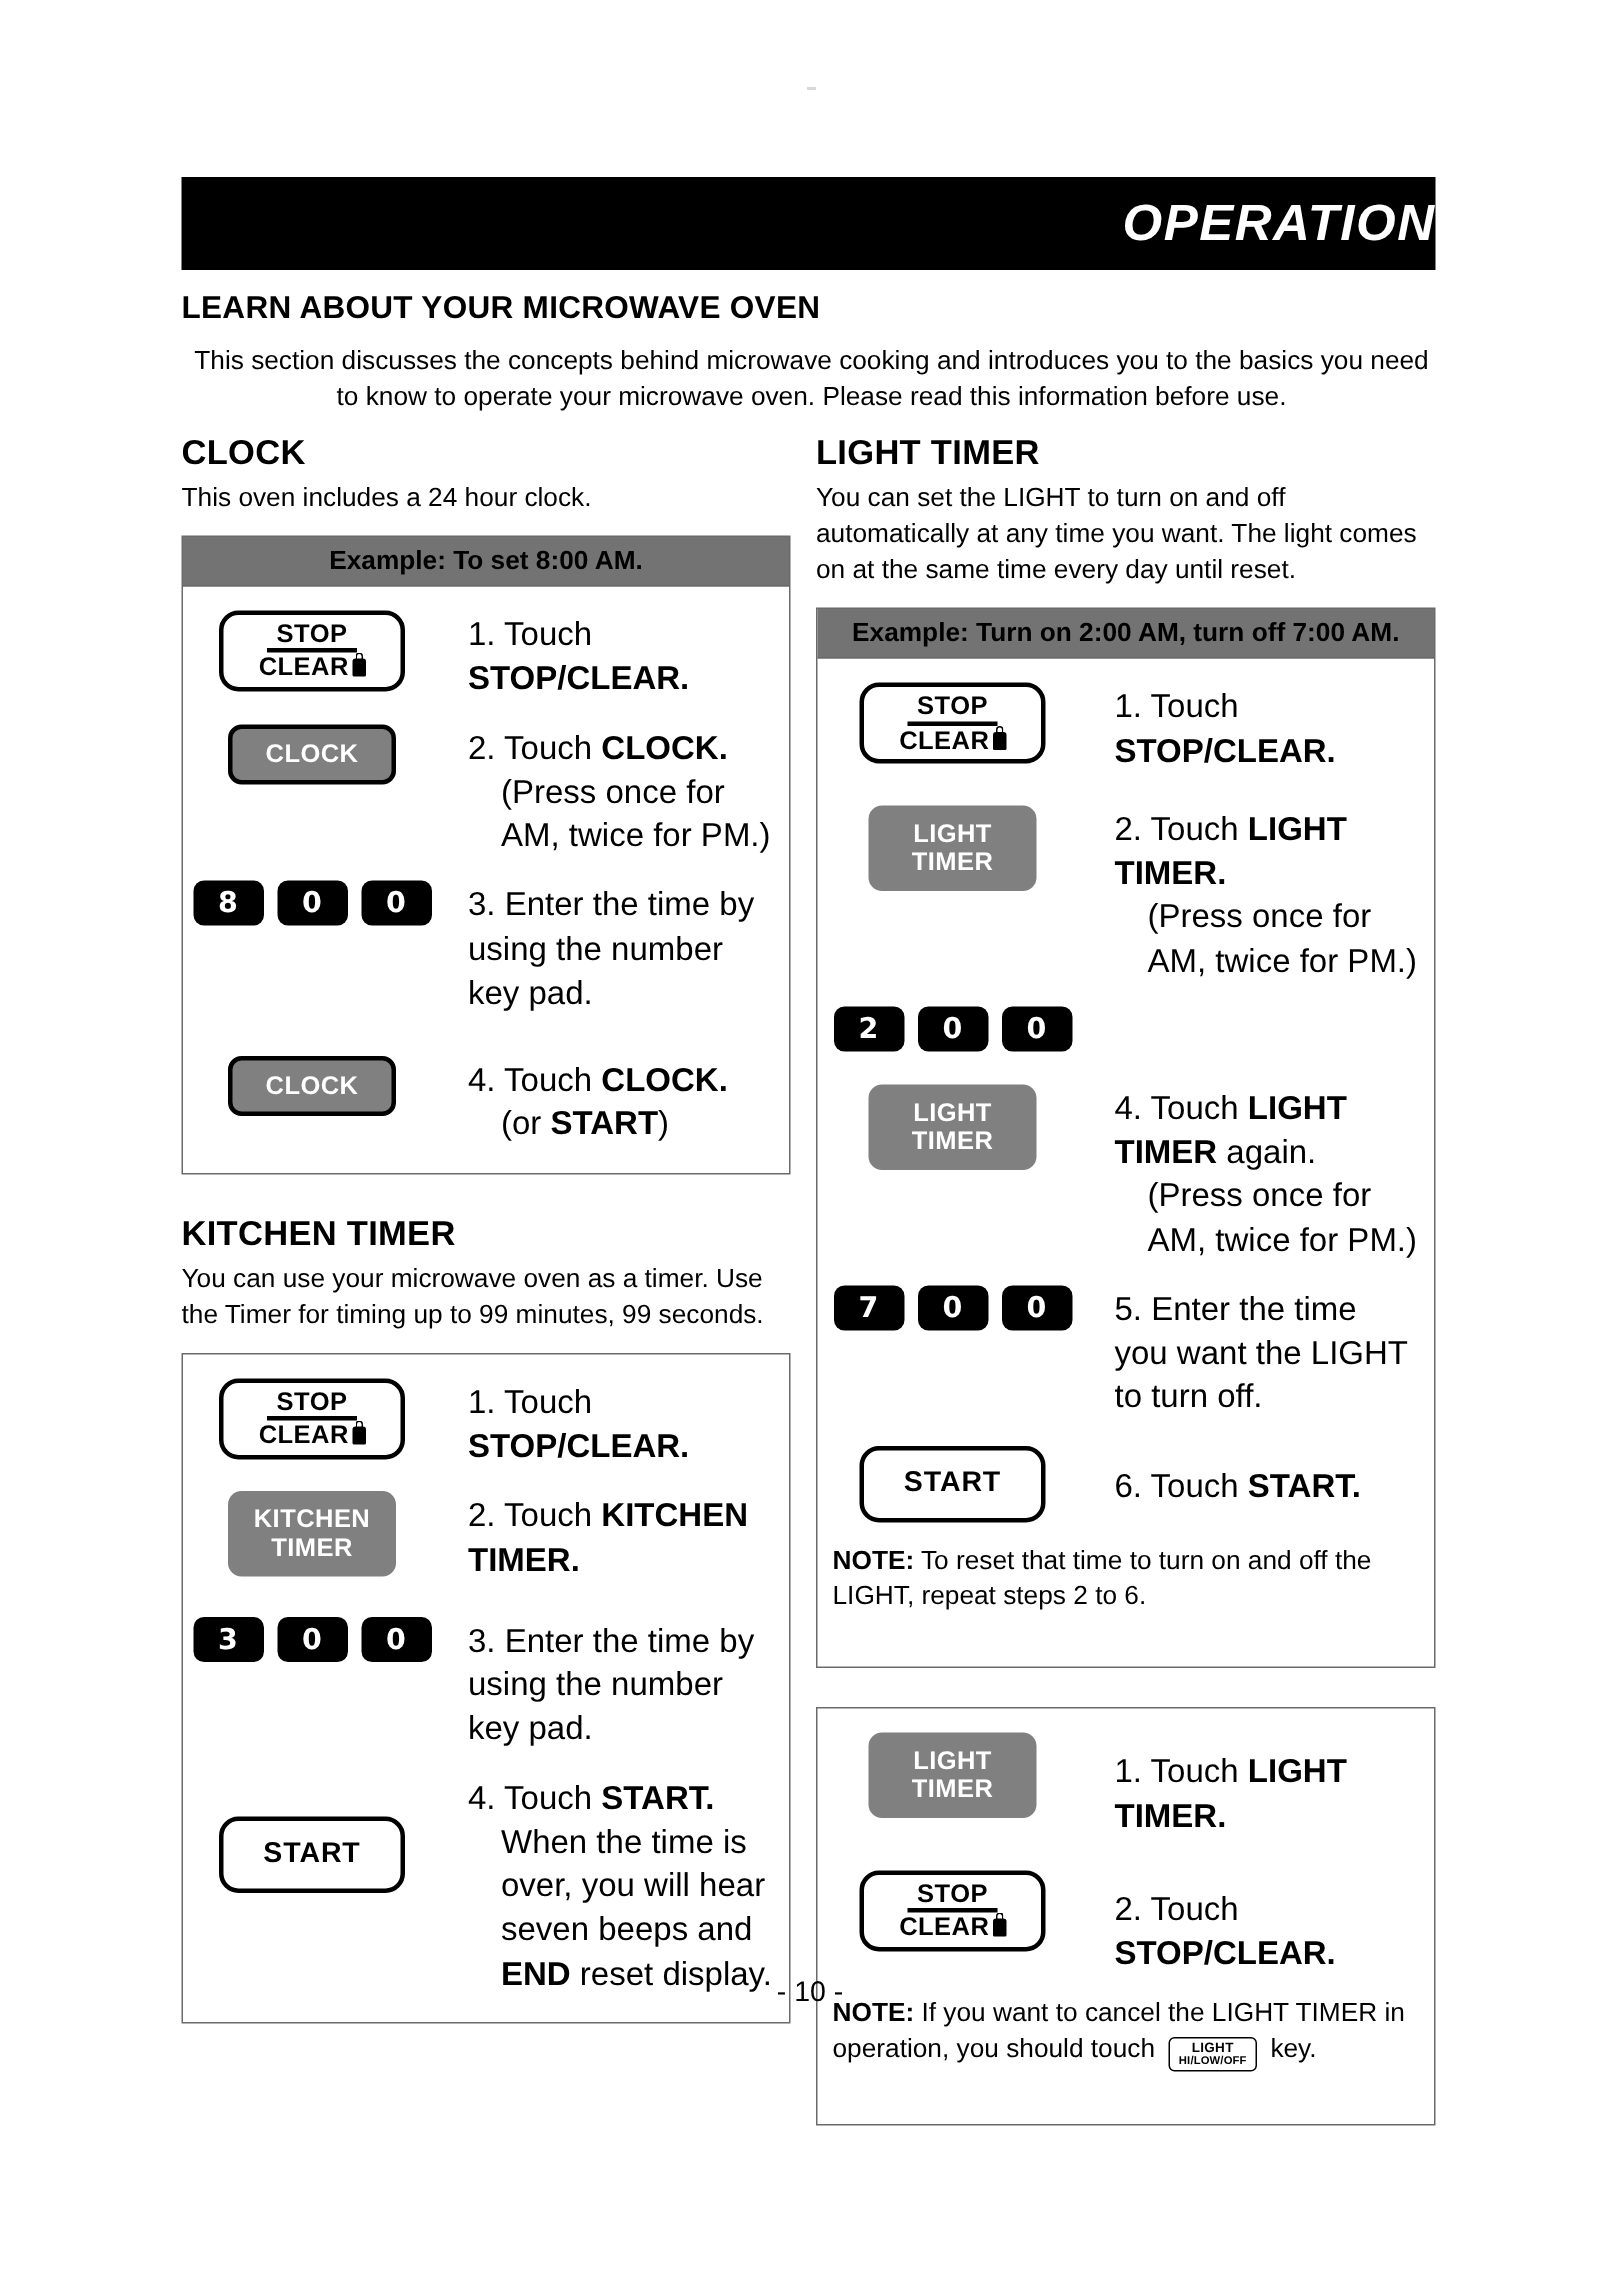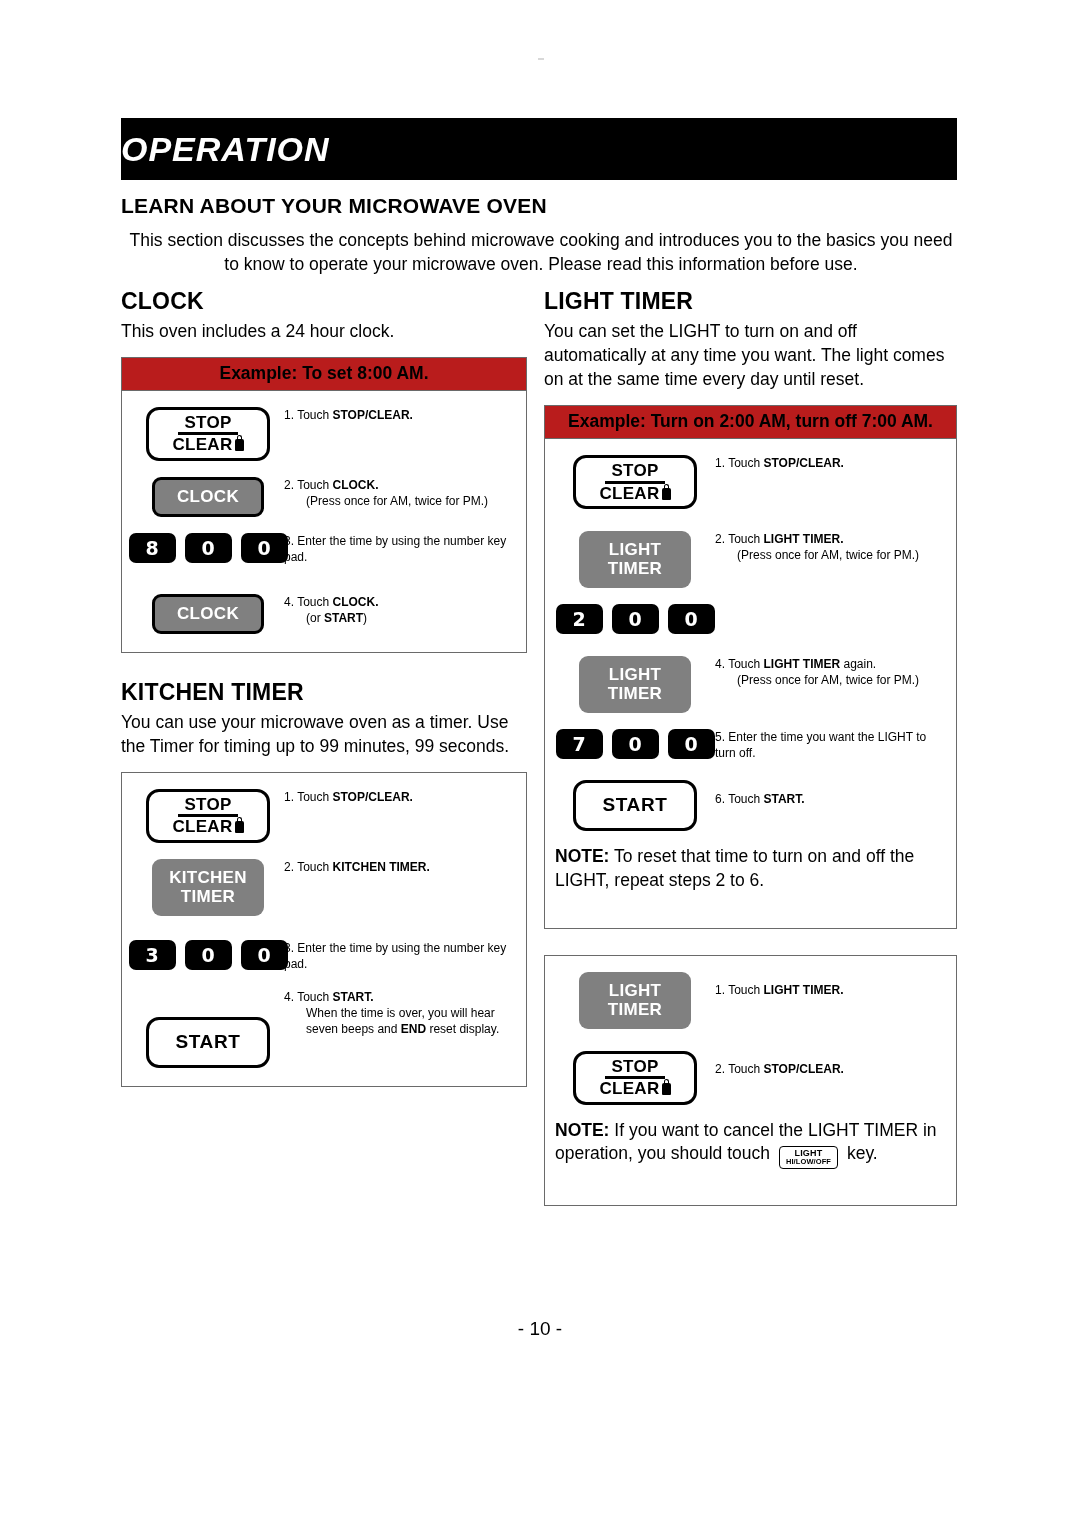--- a/index.html
+++ b/index.html
@@ -26,21 +26,21 @@
   
   .banner {
     position: absolute;
     left: 121px;
     top: 118px;
     width: 836px;
     height: 62px;
     background: #000000;
     display: flex;
     align-items: center;
-    justify-content: flex-start;
+    justify-content: flex-end;
   }
   .banner-title {
     color: #ffffff;
     font-size: 34px;
     font-weight: bold;
     font-style: italic;
     letter-spacing: 1px;
   }
 
   
@@ -98,21 +98,21 @@
   }
 
   
   .ex-box {
     border: 1.5px solid #6a6a6a;
     background: #ffffff;
     box-sizing: border-box;
     margin-bottom: 26px;
   }
   .ex-head {
-    background: #b91c1c;
+    background: #737373;
     border-bottom: 1.5px solid #6a6a6a;
     text-align: center;
     font-size: 17.5px;
     font-weight: bold;
     padding: 5px 2px 6px 2px;
   }
   .ex-body {
     padding: 14px 10px 18px 10px;
   }
 
@@ -127,23 +127,24 @@
     flex: 0 0 auto;
     width: 152px;
     display: flex;
     align-items: flex-start;
     justify-content: center;
     padding-top: 2px;
   }
   .step-key.wide { width: 160px; }
   .step-text {
     flex: 1 1 auto;
-    font-size: 12px;
+    font-size: 22px;
     line-height: 1.33;
     padding-top: 3px;
+    margin-left: 28px;
   }
   .step-text b { font-weight: bold; }
   .step-sub {
     display: block;
     padding-left: 22px;
   }
 
   
   .key-stopclear {
     border: 3.5px solid #000000;

